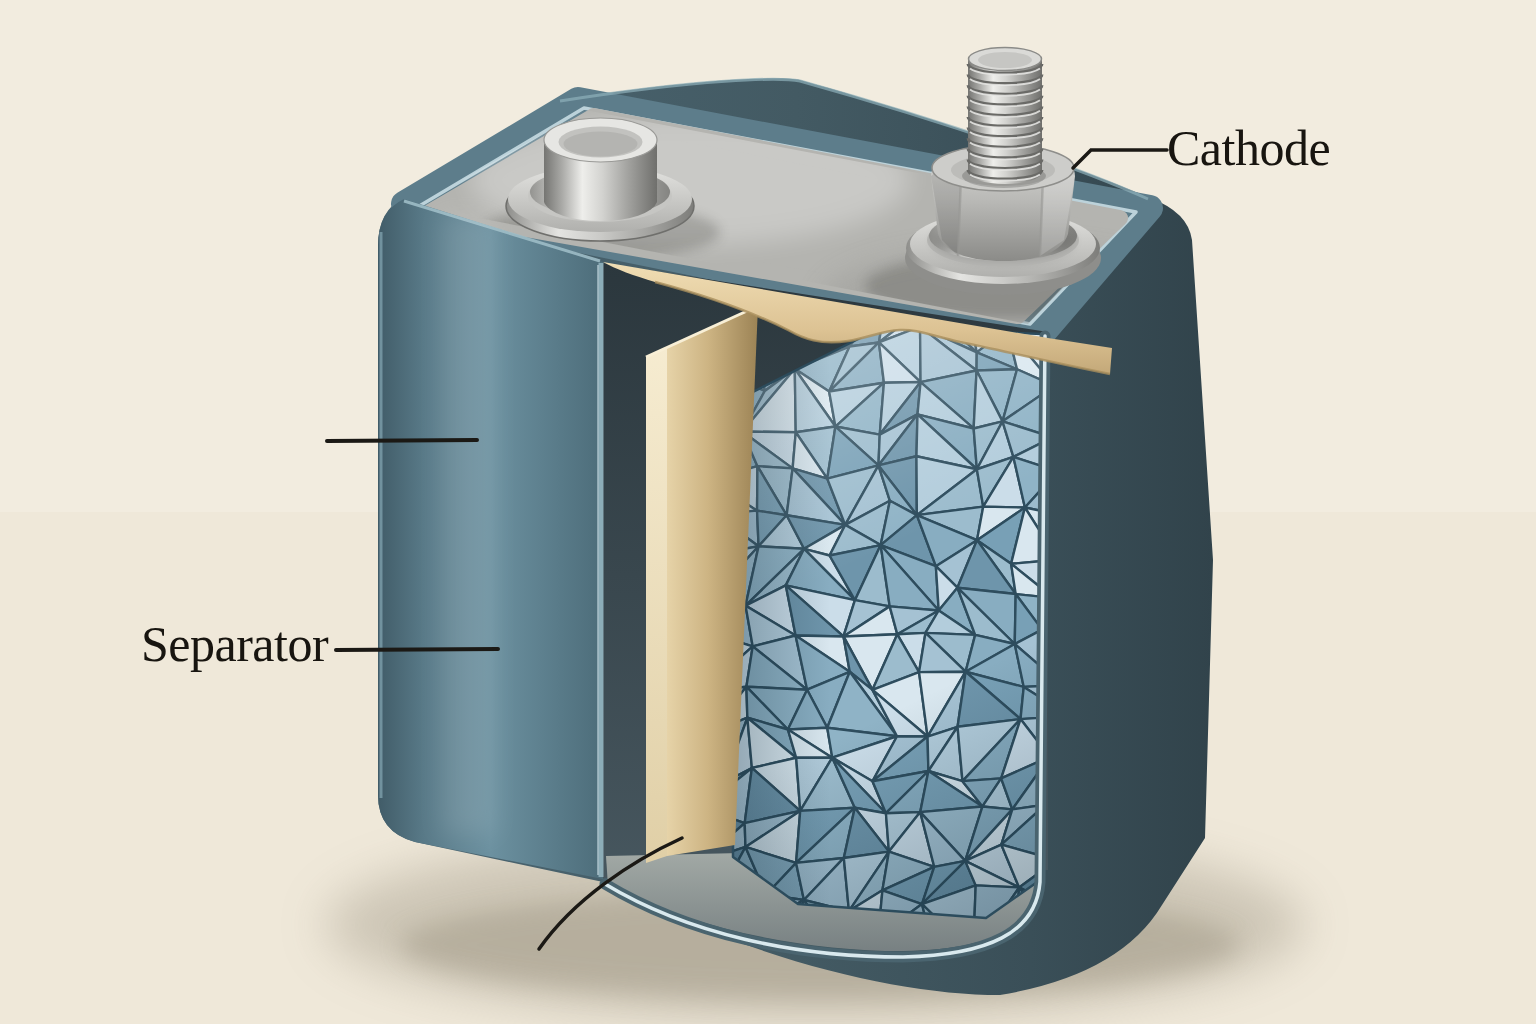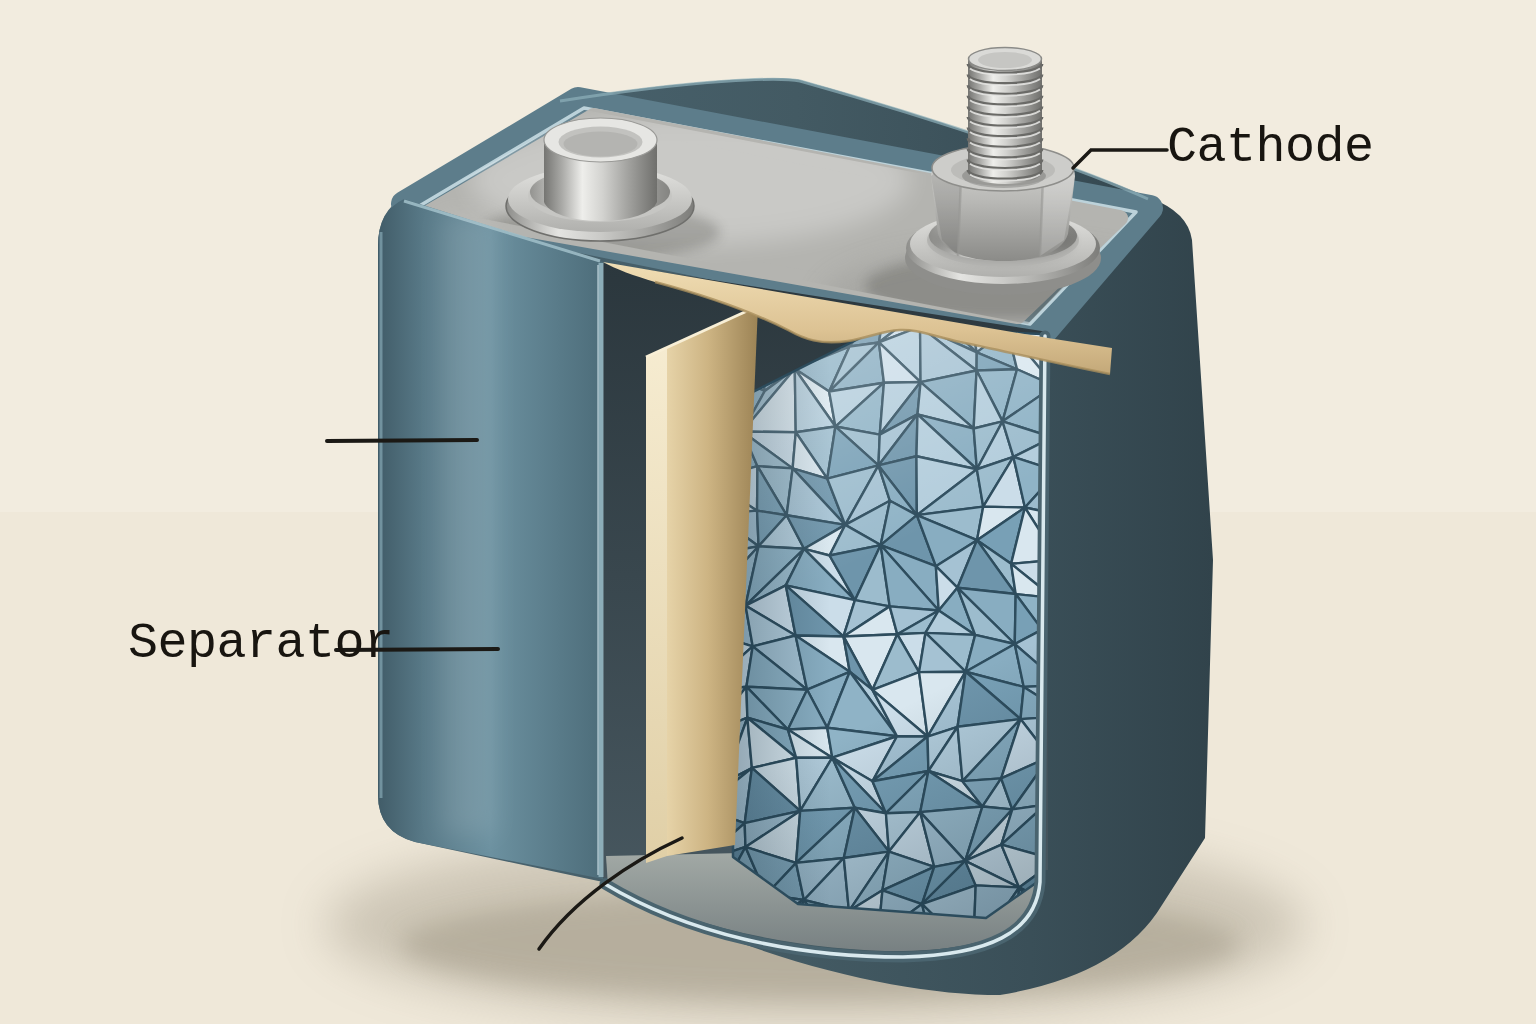--- a/index.html
+++ b/index.html
@@ -1,28 +1,28 @@
 <!DOCTYPE html>
 <html><head>
 <meta charset="utf-8">
 <style>
   html,body{margin:0;padding:0;background:#f2ecdf;}
   .stage{
     position:relative;width:1536px;height:1024px;overflow:hidden;
-    font-family:Liberation Mono, monospace;
+    font-family:Liberation Serif, serif;
   }
   .stage svg{position:absolute;left:0;top:0;}
   .diagram-label{
     position:absolute;
     font-size:50px;letter-spacing:-0.5px;line-height:1;
     color:#181510;white-space:nowrap;
   }
   #lbl-cathode{left:1167px;top:123px;}
   #lbl-anode{left:176px;top:408px;}
-  #lbl-separator{left:128px;top:619px;}
+  #lbl-separator{left:141px;top:619px;}
 </style>
 </head>
 <body>
 
 <div class="stage">
 
 <svg width="1536" height="1024" viewBox="0 0 1536 1024">
   <defs>
     <filter id="blur6" x="-60%" y="-60%" width="220%" height="220%">
           <feGaussianBlur stdDeviation="6"></feGaussianBlur>

